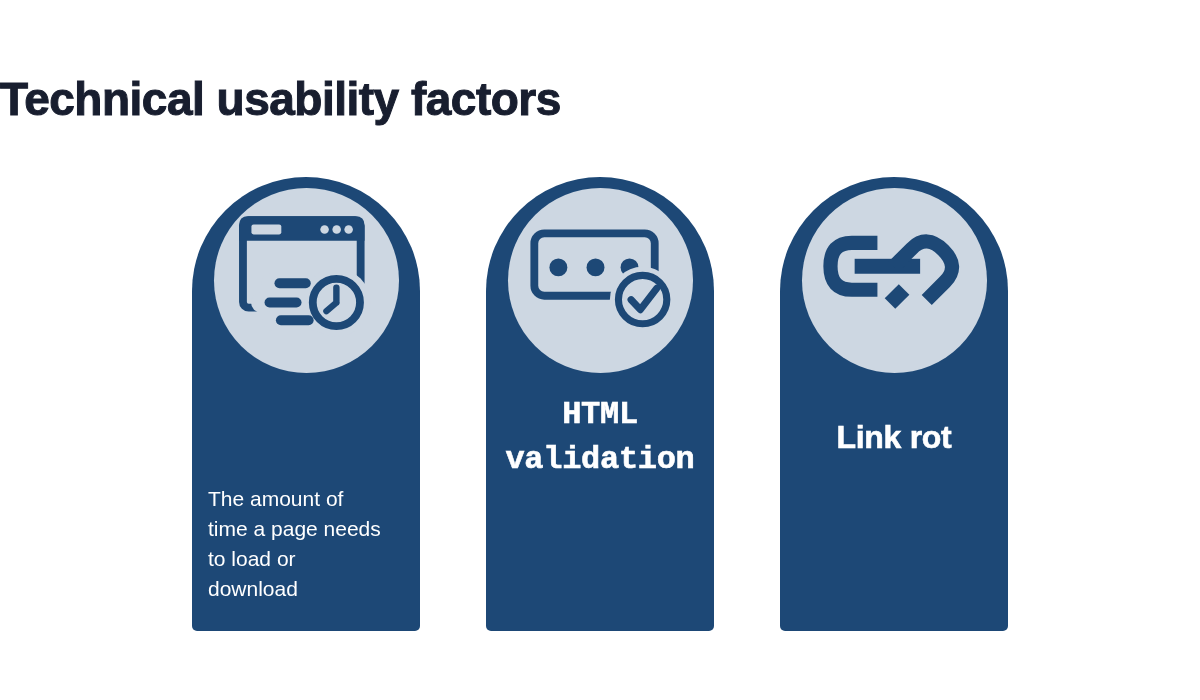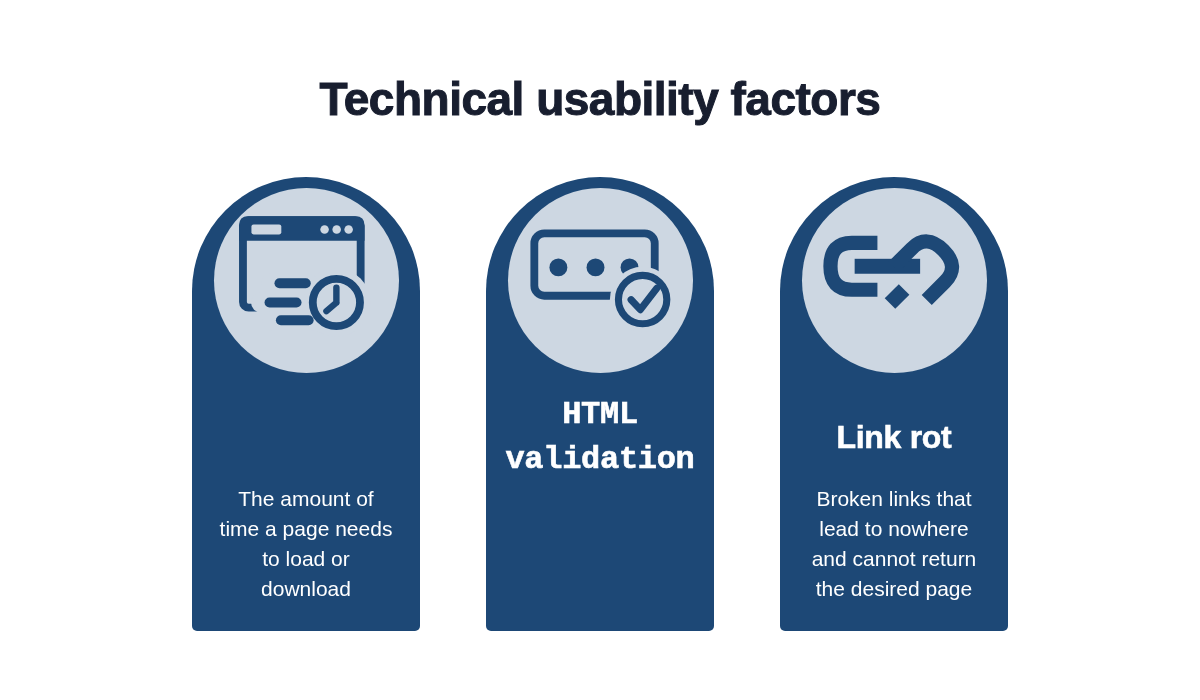--- a/index.html
+++ b/index.html
@@ -12,21 +12,20 @@
   *{margin:0;padding:0;box-sizing:border-box;}
   html,body{width:1200px;height:700px;overflow:hidden;}
   body{
     background:var(--background);
     font-family:"Liberation Sans", sans-serif;
     position:relative;
   }
   .title{
     position:absolute;
     top:76px;left:0;right:0;
-    text-align:center;
     font-size:46px;
     line-height:46px;
     font-weight:bold;
     letter-spacing:-0.5px;
     color:var(--title-text);
     -webkit-text-stroke:1px var(--title-text);
   }
   .card{
     position:absolute;
     top:177px;
@@ -55,22 +54,21 @@
     text-align:center;
     color:var(--card-text);
     font-size:32px;
     line-height:45px;
     font-weight:bold;
     letter-spacing:-0.3px;
     -webkit-text-stroke:0.6px var(--card-text);
   }
   .card-desc{
     position:absolute;
-    top:307px;left:6px;right:6px;
-    text-align:center;
+    top:307px;left:16px;right:6px;
     color:var(--card-text);
     font-size:21px;
     line-height:30px;
     font-weight:normal;
   }
   
   .sN{stroke:var(--pill);fill:none;}
   .fN{fill:var(--pill);}
   .fL{fill:var(--circle);}
   .sL{stroke:var(--circle);fill:none;}
@@ -139,16 +137,15 @@
 
         <rect class="fN" x="37" y="49.75" width="46" height="10.5"></rect>
 
         <g transform="rotate(-45 88 55)">
           <path class="sN" d="M71,38.5 H89 Q104,38.5 104,55 Q104,71.5 89,71.5 H71" stroke-width="10"></path>
           <rect class="fN" x="51" y="49.75" width="14" height="10.5"></rect>
         </g>
       </svg>
     </div>
     <div class="card-heading">Link rot</div>
-    <div class="card-desc">Broken links that<br>lead to nowhere<br>and cannot return<br>the desired page</div>
   </div>
 
 </div>
 
 </body></html>

